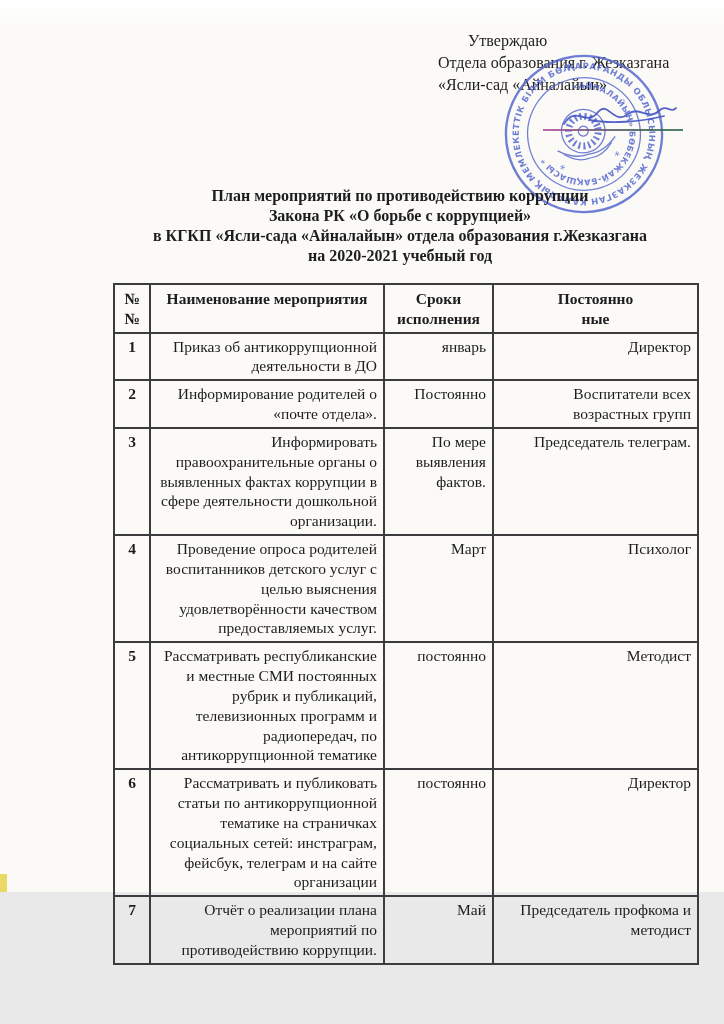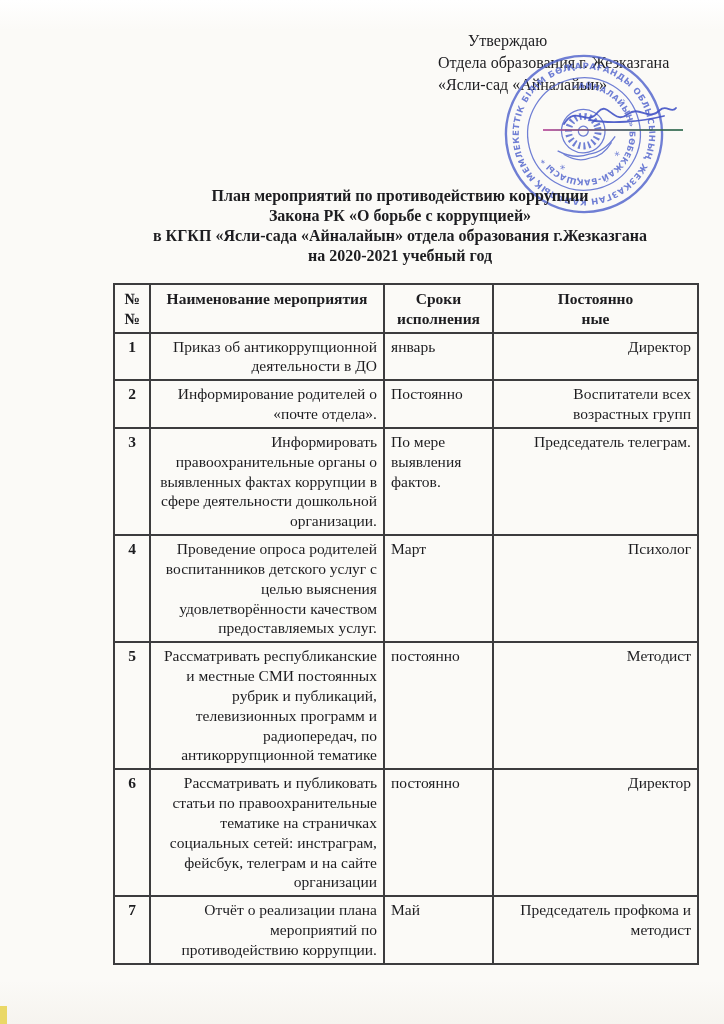--- a/index.html
+++ b/index.html
@@ -5,21 +5,21 @@
   :root{
     --paper:#fbfaf7;
     --ink:#1d1d20;
     --table_border:#3c3c3e;
     --stamp_blue:#5164cd;
     --signature_blue:#4353c5;
   }
   *{margin:0;padding:0;box-sizing:border-box;}
   body{width:724px;height:1024px;overflow:hidden;background:#e9e9e9;
        font-family:"Liberation Serif","DejaVu Serif",serif;color:var(--ink);}
-  .page{position:relative;width:724px;height:1024px;
+  .page{position:relative;width:724px;height:892px;
         background:linear-gradient(180deg,#ffffff 0px,var(--paper) 30px,var(--paper) 980px,#f6f4ef 1024px);}
 
   
   .approval{position:absolute;left:438px;top:30px;width:280px;
             font-size:16px;line-height:22px;white-space:nowrap;}
   .approval .l1{padding-left:30px;}
   .sig-row{position:relative;}
 
   
   .sig-line{position:absolute;left:543px;top:129px;width:140px;height:2px;
@@ -44,21 +44,21 @@
          font-weight:bold;font-size:16px;line-height:20px;}
 
   
   table{position:absolute;left:113px;top:283px;width:584px;
         border-collapse:collapse;table-layout:fixed;
         font-size:15.5px;line-height:1.28;}
   col.c1{width:36px;} col.c2{width:234px;} col.c3{width:109px;} col.c4{width:205px;}
   th,td{border:2px solid var(--table_border);vertical-align:top;padding:3px 6px;}
   th{font-weight:bold;text-align:center;white-space:pre-line;padding-top:4px;}
   td.num{font-weight:bold;text-align:center;}
-  td.term{text-align:left;}
+  td.term{text-align:right;}
   td.name,td.resp{text-align:right;}
   tr.hdr th{height:38px;}
   tr.r1 td{height:44px;} tr.r2 td{height:42px;} tr.r3 td{height:88px;}
   tr.r4 td{height:102px;} tr.r5 td{height:99px;} tr.r6 td{height:99px;}
   tr.r7 td{height:56px;}
 
   
   .artifact-yellow{position:absolute;left:0;bottom:0;width:7px;height:18px;
                    background:#e8d24e;opacity:.85;}
 </style>
@@ -155,21 +155,21 @@
       <td class="resp">Психолог</td>
     </tr>
     <tr class="r5">
       <td class="num">5</td>
       <td class="name">Рассматривать республиканские и местные СМИ постоянных рубрик и публикаций, телевизионных программ и радиопередач, по антикоррупционной тематике</td>
       <td class="term">постоянно</td>
       <td class="resp">Методист</td>
     </tr>
     <tr class="r6">
       <td class="num">6</td>
-      <td class="name">Рассматривать и публиковать статьи по правоохранительные тематике на страничках социальных сетей: инстраграм, фейсбук, телеграм и на сайте организации</td>
+      <td class="name">Рассматривать и публиковать статьи по антикоррупционной тематике на страничках социальных сетей: инстраграм, фейсбук, телеграм и на сайте организации</td>
       <td class="term">постоянно</td>
       <td class="resp">Директор</td>
     </tr>
     <tr class="r7">
       <td class="num">7</td>
       <td class="name">Отчёт о реализации плана мероприятий по противодействию коррупции.</td>
       <td class="term">Май</td>
       <td class="resp">Председатель профкома и методист</td>
     </tr>
   </tbody>

